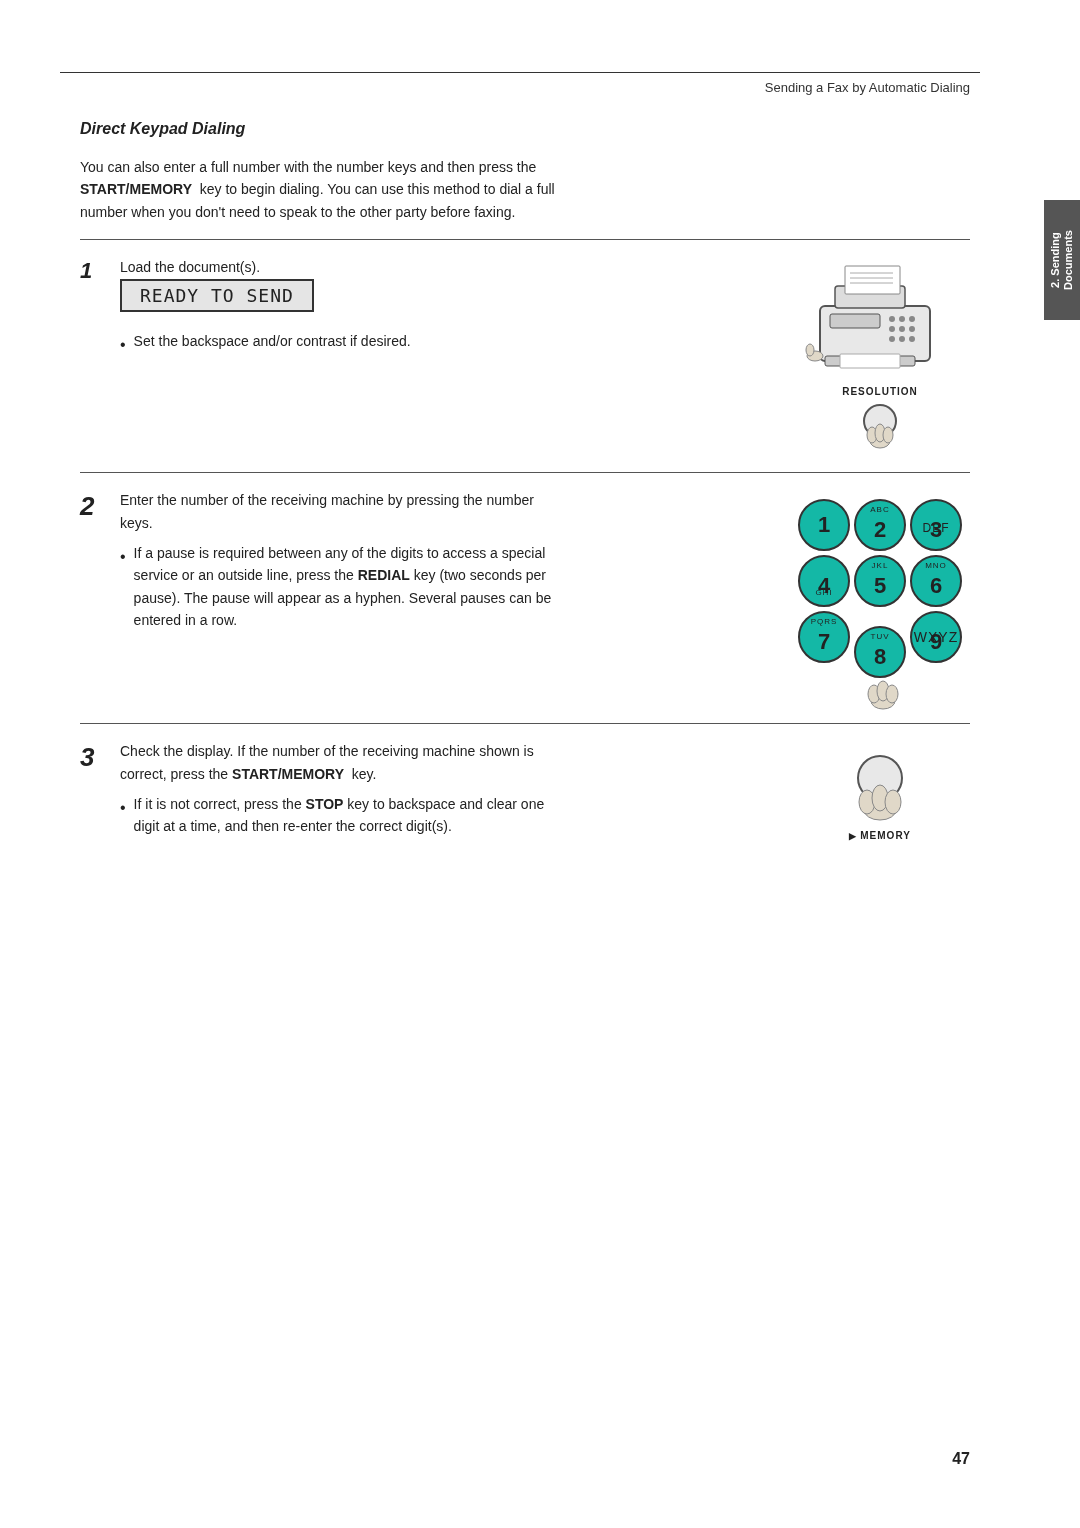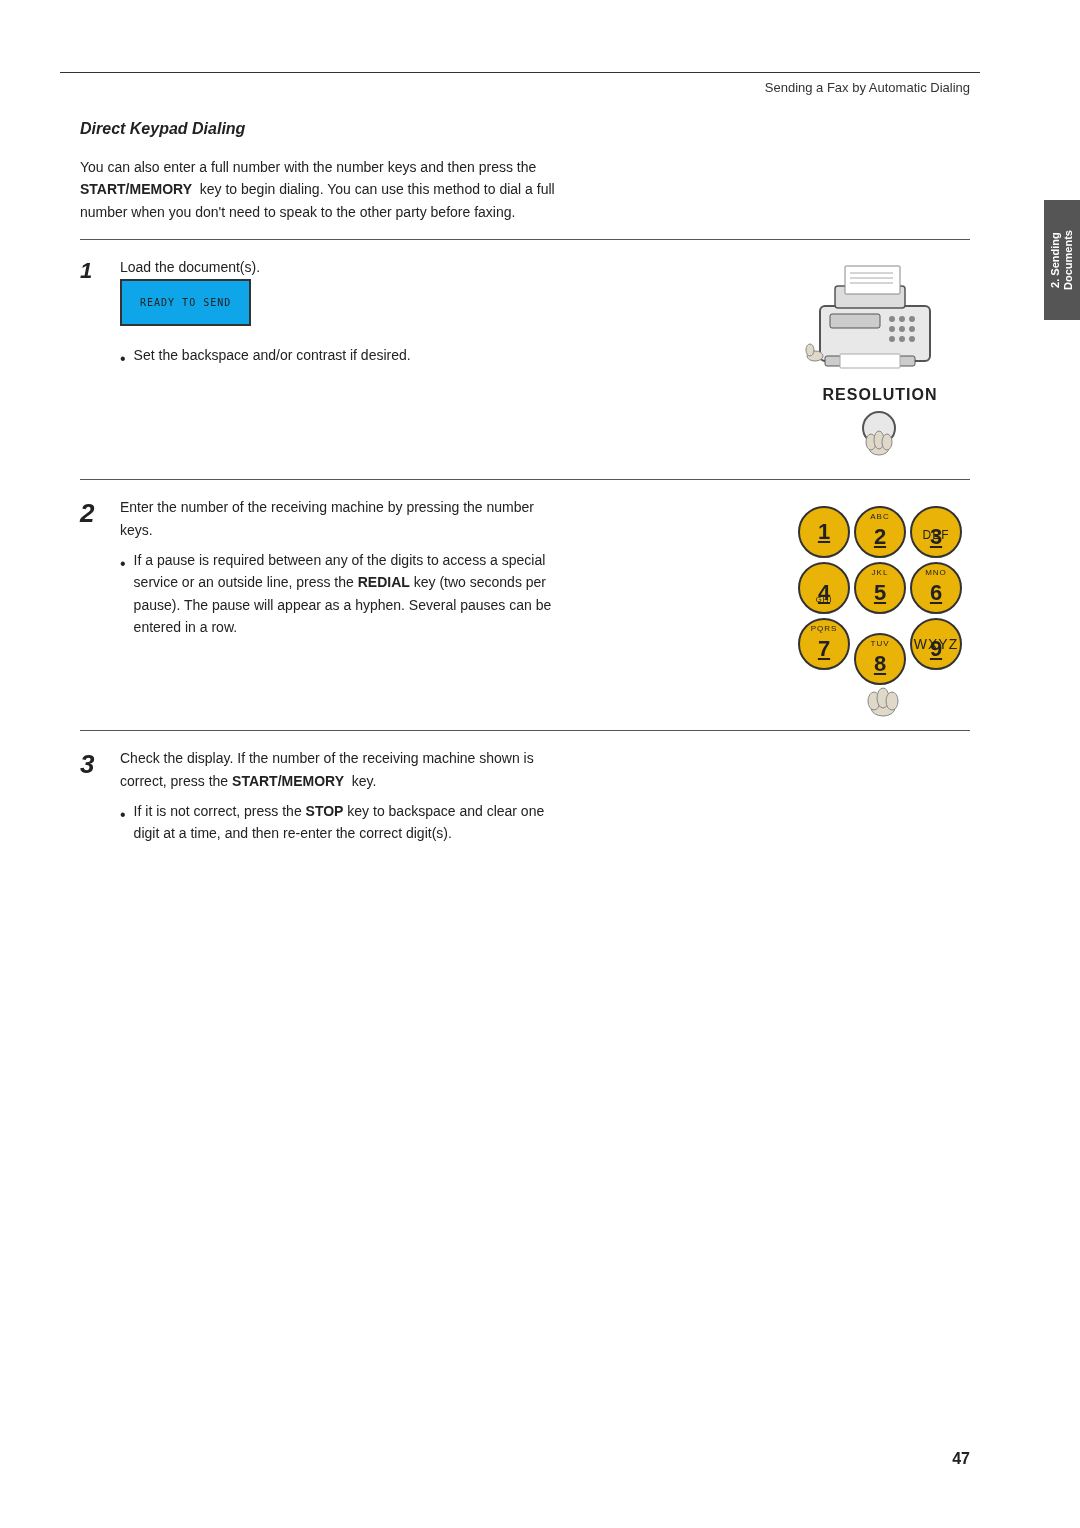--- a/index.html
+++ b/index.html
@@ -110,25 +110,25 @@
 
     .display-shows {
       font-size: 13px;
       margin: 8px 0 6px 0;
     }
 
     
     .lcd-box {
       border: 2px solid #333;
       display: inline-block;
-      padding: 16px 18px;
-      font-size: 10px;
+      padding: 4px 18px;
+      font-size: 18px;
       font-family: monospace;
       letter-spacing: 1px;
-      background: #0ea5e9;
+      background: #e5e5e5;
       margin-bottom: 10px;
     }
 
     .bullet-item {
       font-size: 14px;
       line-height: 1.6;
       margin-top: 8px;
       display: flex;
       align-items: flex-start;
       max-width: 440px;
@@ -155,21 +155,21 @@
     }
 
     
     .resolution-key-area {
       margin-top: 10px;
       display: flex;
       flex-direction: column;
       align-items: center;
     }
     .resolution-label {
-      font-size: 16px;
+      font-size: 10px;
       letter-spacing: 1px;
       font-weight: bold;
       margin-bottom: 4px;
     }
 
     
     .keypad-grid {
       display: grid;
       grid-template-columns: repeat(3, 52px);
       grid-template-rows: repeat(3, 52px);
@@ -180,23 +180,22 @@
       width: 52px;
       height: 52px;
       border-radius: 50%;
       border: 2px solid #333;
       display: flex;
       flex-direction: column;
       align-items: center;
       justify-content: center;
       font-size: 22px;
       font-weight: bold;
-      background: #eab308;
+      background: #14b8a6;
       position: relative;
-      text-decoration: underline;
     }
     .key-label-top {
       font-size: 8px;
       font-weight: normal;
       letter-spacing: 1px;
       position: absolute;
       top: 5px;
     }
     .key-number {
       font-size: 22px;
@@ -431,19 +430,37 @@
           </div>
           <div class="bullet-item">
             <span class="bullet-dot">•</span>
             <span>
               If it is not correct, press the <span class="bold-text">STOP</span> key to backspace and clear one digit at a time, and then re-enter the correct digit(s).
             </span>
           </div>
         </div>
       </div>
 
+      <div class="step-image">
+        <div class="memory-key-area">
+
+          <svg width="90" height="80" viewBox="0 0 90 80" xmlns="http://www.w3.org/2000/svg">
+
+            <circle cx="45" cy="28" r="22" fill="#e8e8e8" stroke="#555" stroke-width="2"></circle>
+
+            <ellipse cx="45" cy="60" rx="16" ry="10" fill="#e0d8c8" stroke="#888" stroke-width="1"></ellipse>
+            <ellipse cx="32" cy="52" rx="8" ry="12" fill="#e0d8c8" stroke="#888" stroke-width="1"></ellipse>
+            <ellipse cx="45" cy="48" rx="8" ry="13" fill="#e0d8c8" stroke="#888" stroke-width="1"></ellipse>
+            <ellipse cx="58" cy="52" rx="8" ry="12" fill="#e0d8c8" stroke="#888" stroke-width="1"></ellipse>
+          </svg>
+          <div class="memory-label">
+            <span style="font-size:9px;letter-spacing:0.5px;">▶</span>
+            <span>MEMORY</span>
+          </div>
+        </div>
+      </div>
     </div>
 
   </div>
 
   <div class="page-number">47</div>
 
 </div>
 
 </body></html>

